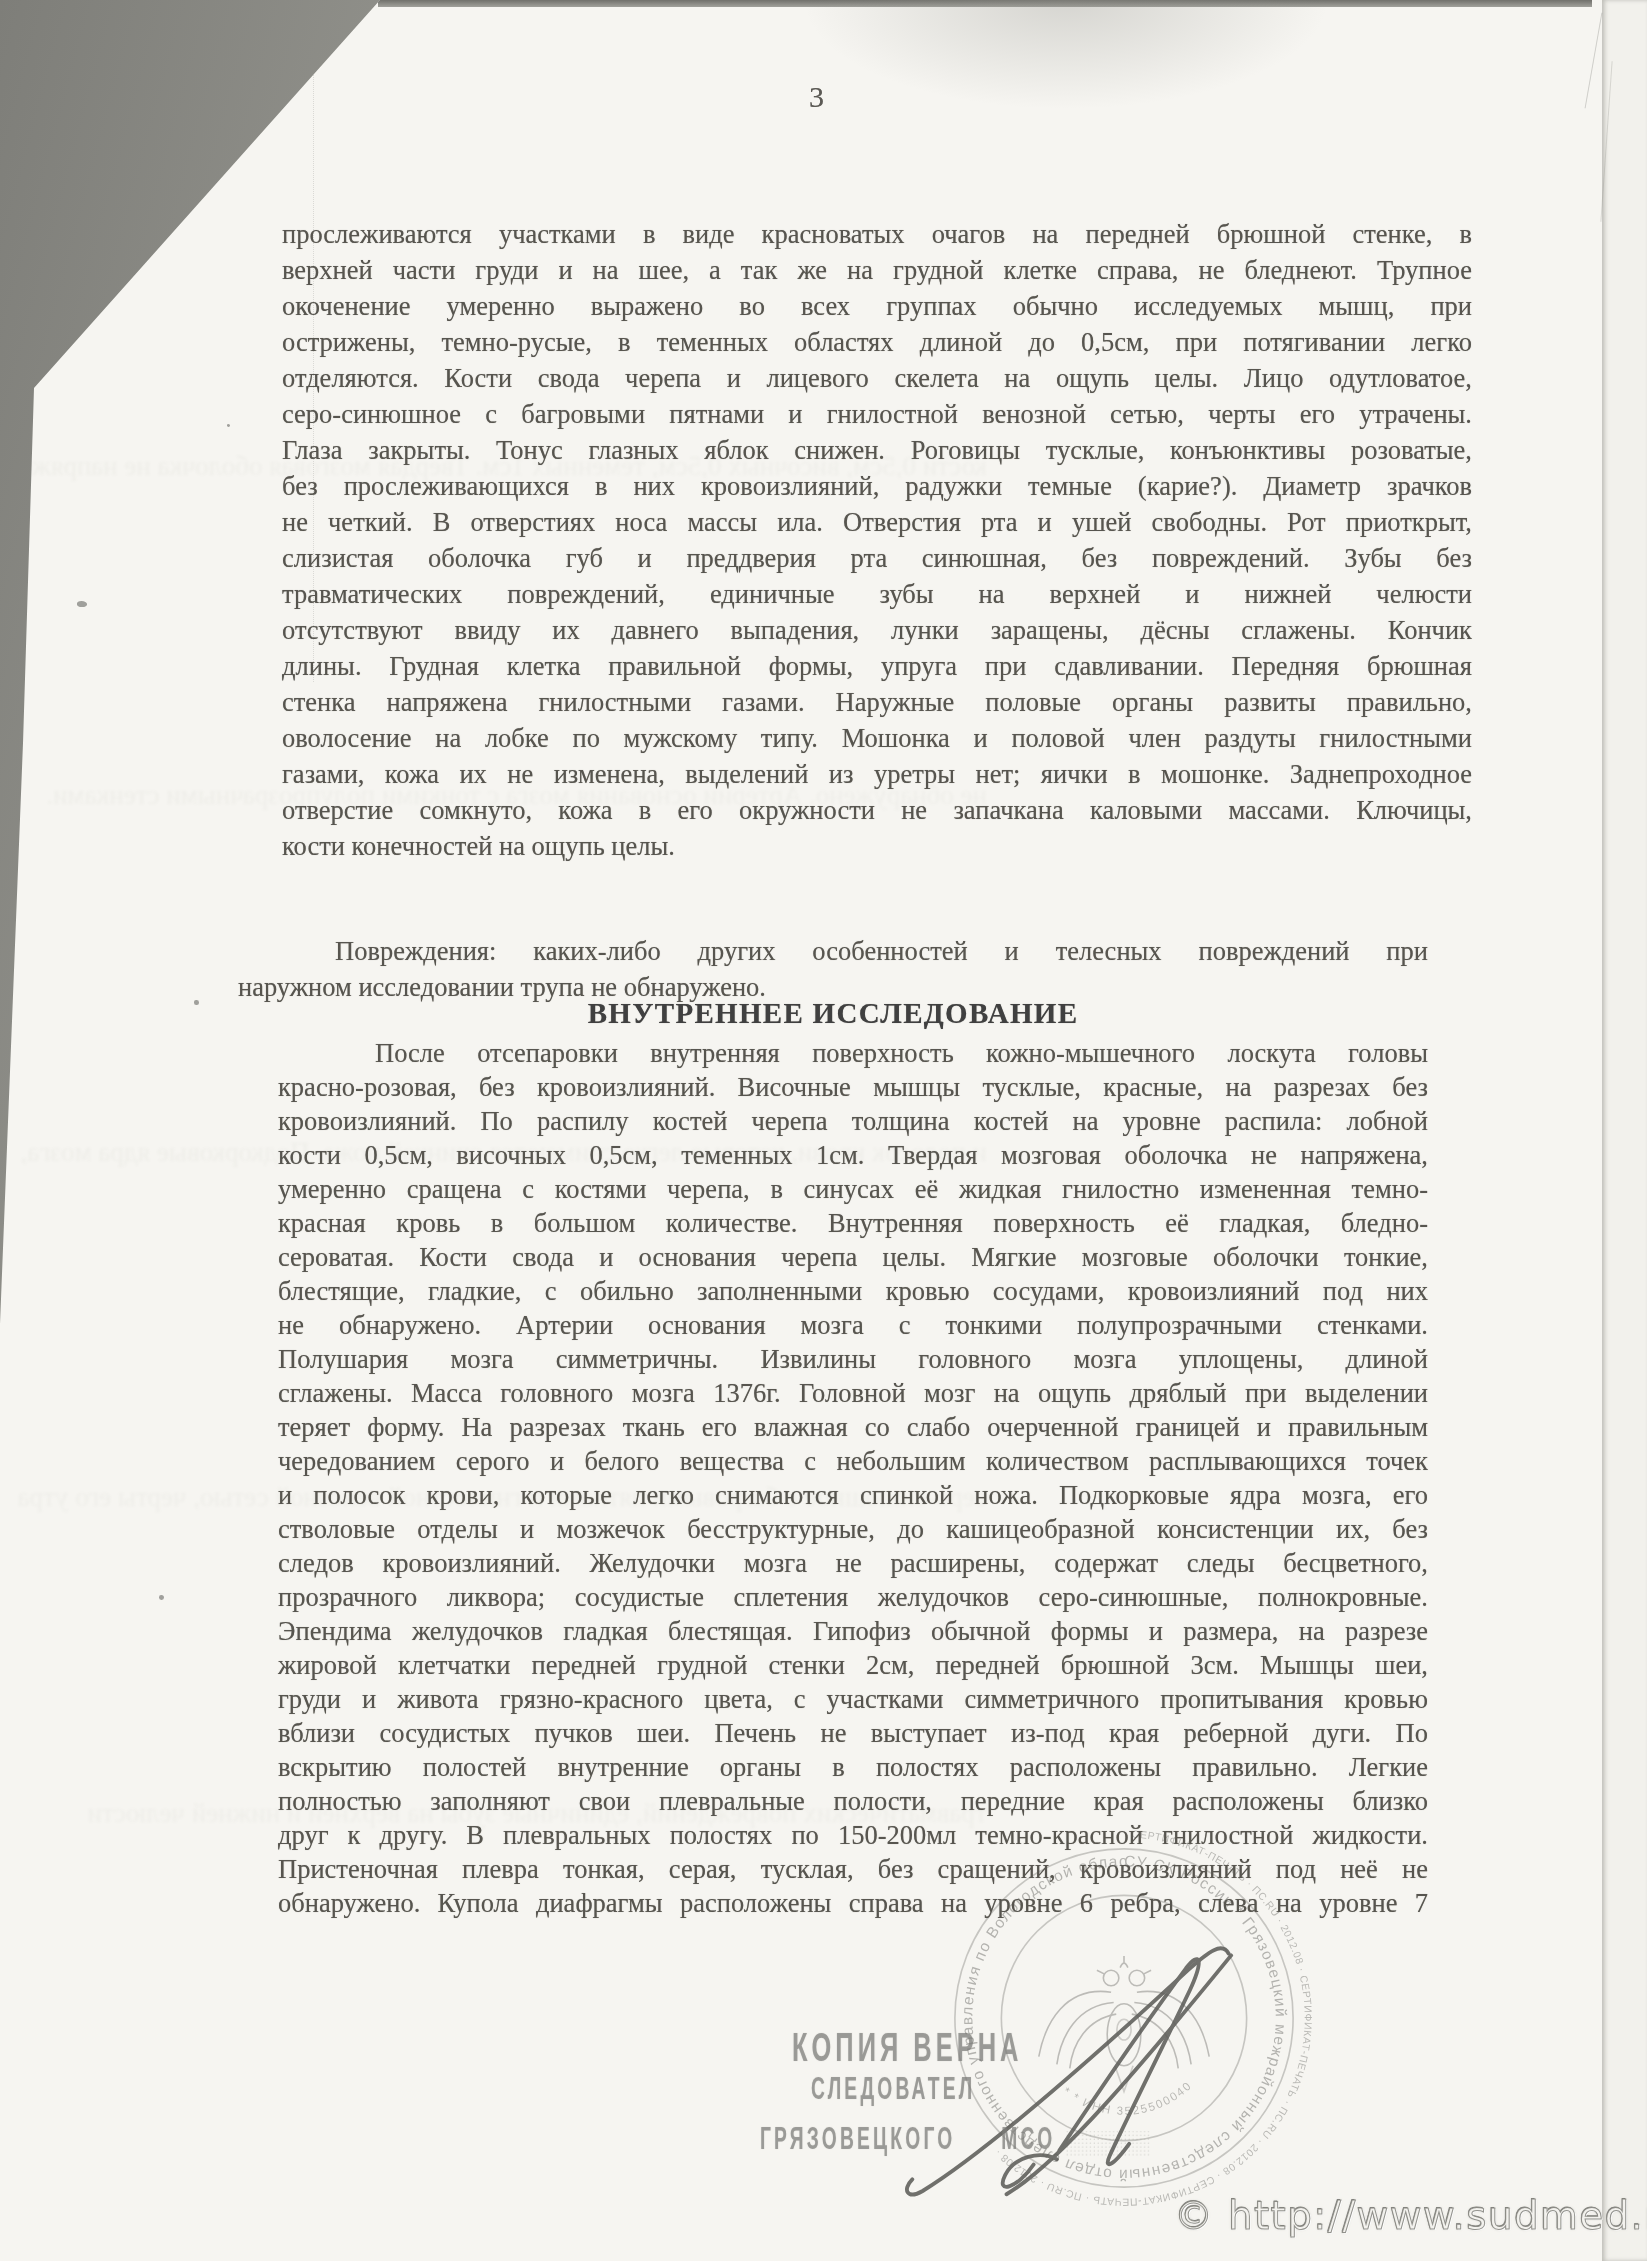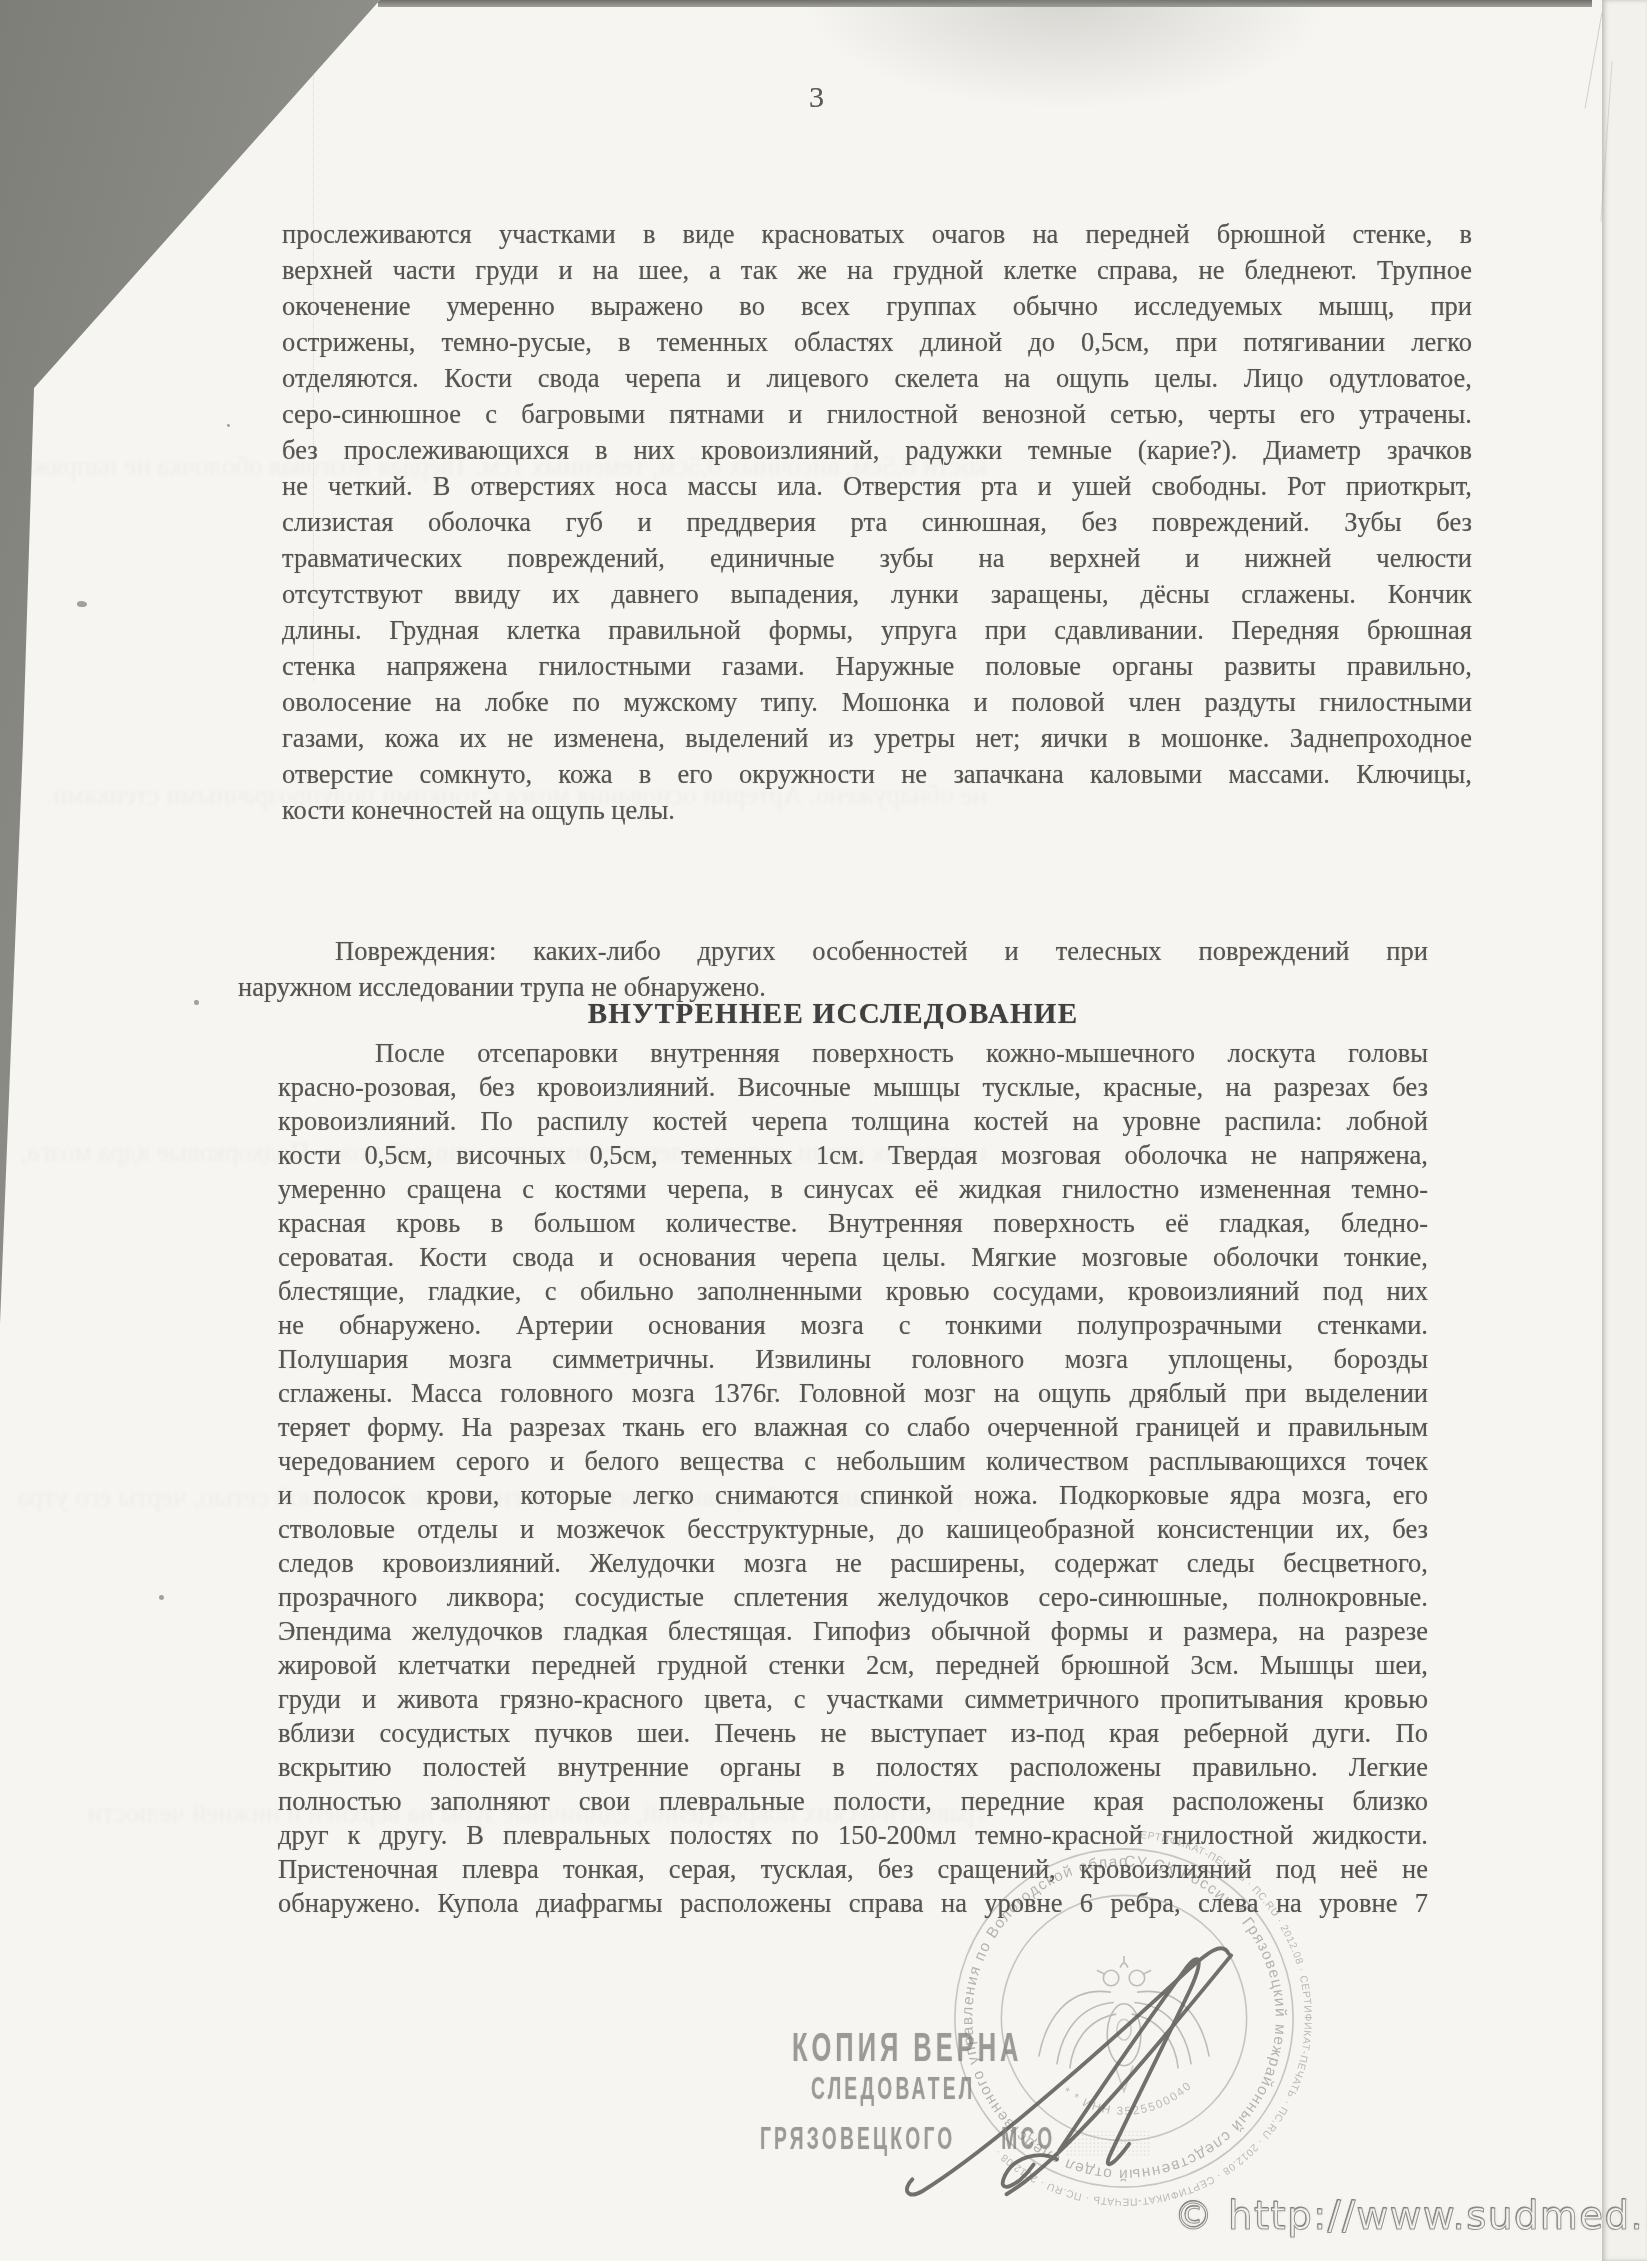--- a/index.html
+++ b/index.html
@@ -145,20 +145,21 @@
     <span>ГРЯЗОВЕЦКОГО</span><span class="gap"></span><span>МСО</span>
   </div>
 
   <div class="text-block" id="p-external">
       <div class="line">прослеживаются участками в виде красноватых очагов на передней брюшной стенке, в</div>
       <div class="line">верхней части груди и на шее, а так же на грудной клетке справа, не бледнеют. Трупное</div>
       <div class="line">окоченение умеренно выражено во всех группах обычно исследуемых мышц, при</div>
       <div class="line">острижены, темно-русые, в теменных областях длиной до 0,5см, при потягивании легко</div>
       <div class="line">отделяются. Кости свода черепа и лицевого скелета на ощупь целы. Лицо одутловатое,</div>
       <div class="line">серо-синюшное с багровыми пятнами и гнилостной венозной сетью, черты его утрачены.</div>
+      <div class="line">Глаза закрыты. Тонус глазных яблок снижен. Роговицы тусклые, конъюнктивы розоватые,</div>
       <div class="line">без прослеживающихся в них кровоизлияний, радужки темные (карие?). Диаметр зрачков</div>
       <div class="line">не четкий. В отверстиях носа массы ила. Отверстия рта и ушей свободны. Рот приоткрыт,</div>
       <div class="line">слизистая оболочка губ и преддверия рта синюшная, без повреждений. Зубы без</div>
       <div class="line">травматических повреждений, единичные зубы на верхней и нижней челюсти</div>
       <div class="line">отсутствуют ввиду их давнего выпадения, лунки заращены, дёсны сглажены. Кончик</div>
       <div class="line">длины. Грудная клетка правильной формы, упруга при сдавливании. Передняя брюшная</div>
       <div class="line">стенка напряжена гнилостными газами. Наружные половые органы развиты правильно,</div>
       <div class="line">оволосение на лобке по мужскому типу. Мошонка и половой член раздуты гнилостными</div>
       <div class="line">газами, кожа их не изменена, выделений из уретры нет; яички в мошонке. Заднепроходное</div>
       <div class="line">отверстие сомкнуто, кожа в его окружности не запачкана каловыми массами. Ключицы,</div>
@@ -172,21 +173,21 @@
   <div class="text-block" id="p-internal">
       <div class="line first-indent">После отсепаровки внутренняя поверхность кожно-мышечного лоскута головы</div>
       <div class="line">красно-розовая, без кровоизлияний. Височные мышцы тусклые, красные, на разрезах без</div>
       <div class="line">кровоизлияний. По распилу костей черепа толщина костей на уровне распила: лобной</div>
       <div class="line">кости 0,5см, височных 0,5см, теменных 1см. Твердая мозговая оболочка не напряжена,</div>
       <div class="line">умеренно сращена с костями черепа, в синусах её жидкая гнилостно измененная темно-</div>
       <div class="line">красная кровь в большом количестве. Внутренняя поверхность её гладкая, бледно-</div>
       <div class="line">сероватая. Кости свода и основания черепа целы. Мягкие мозговые оболочки тонкие,</div>
       <div class="line">блестящие, гладкие, с обильно заполненными кровью сосудами, кровоизлияний под них</div>
       <div class="line">не обнаружено. Артерии основания мозга с тонкими полупрозрачными стенками.</div>
-      <div class="line">Полушария мозга симметричны. Извилины головного мозга уплощены, борозды</div>
+      <div class="line">Полушария мозга симметричны. Извилины головного мозга уплощены, длиной</div>
       <div class="line">сглажены. Масса головного мозга 1376г. Головной мозг на ощупь дряблый при выделении</div>
       <div class="line">теряет форму. На разрезах ткань его влажная со слабо очерченной границей и правильным</div>
       <div class="line">чередованием серого и белого вещества с небольшим количеством расплывающихся точек</div>
       <div class="line">и полосок крови, которые легко снимаются спинкой ножа. Подкорковые ядра мозга, его</div>
       <div class="line">стволовые отделы и мозжечок бесструктурные, до кашицеобразной консистенции их, без</div>
       <div class="line">следов кровоизлияний. Желудочки мозга не расширены, содержат следы бесцветного,</div>
       <div class="line">прозрачного ликвора; сосудистые сплетения желудочков серо-синюшные, полнокровные.</div>
       <div class="line">Эпендима желудочков гладкая блестящая. Гипофиз обычной формы и размера, на разрезе</div>
       <div class="line">жировой клетчатки передней грудной стенки 2см, передней брюшной 3см. Мышцы шеи,</div>
       <div class="line">груди и живота грязно-красного цвета, с участками симметричного пропитывания кровью</div>

